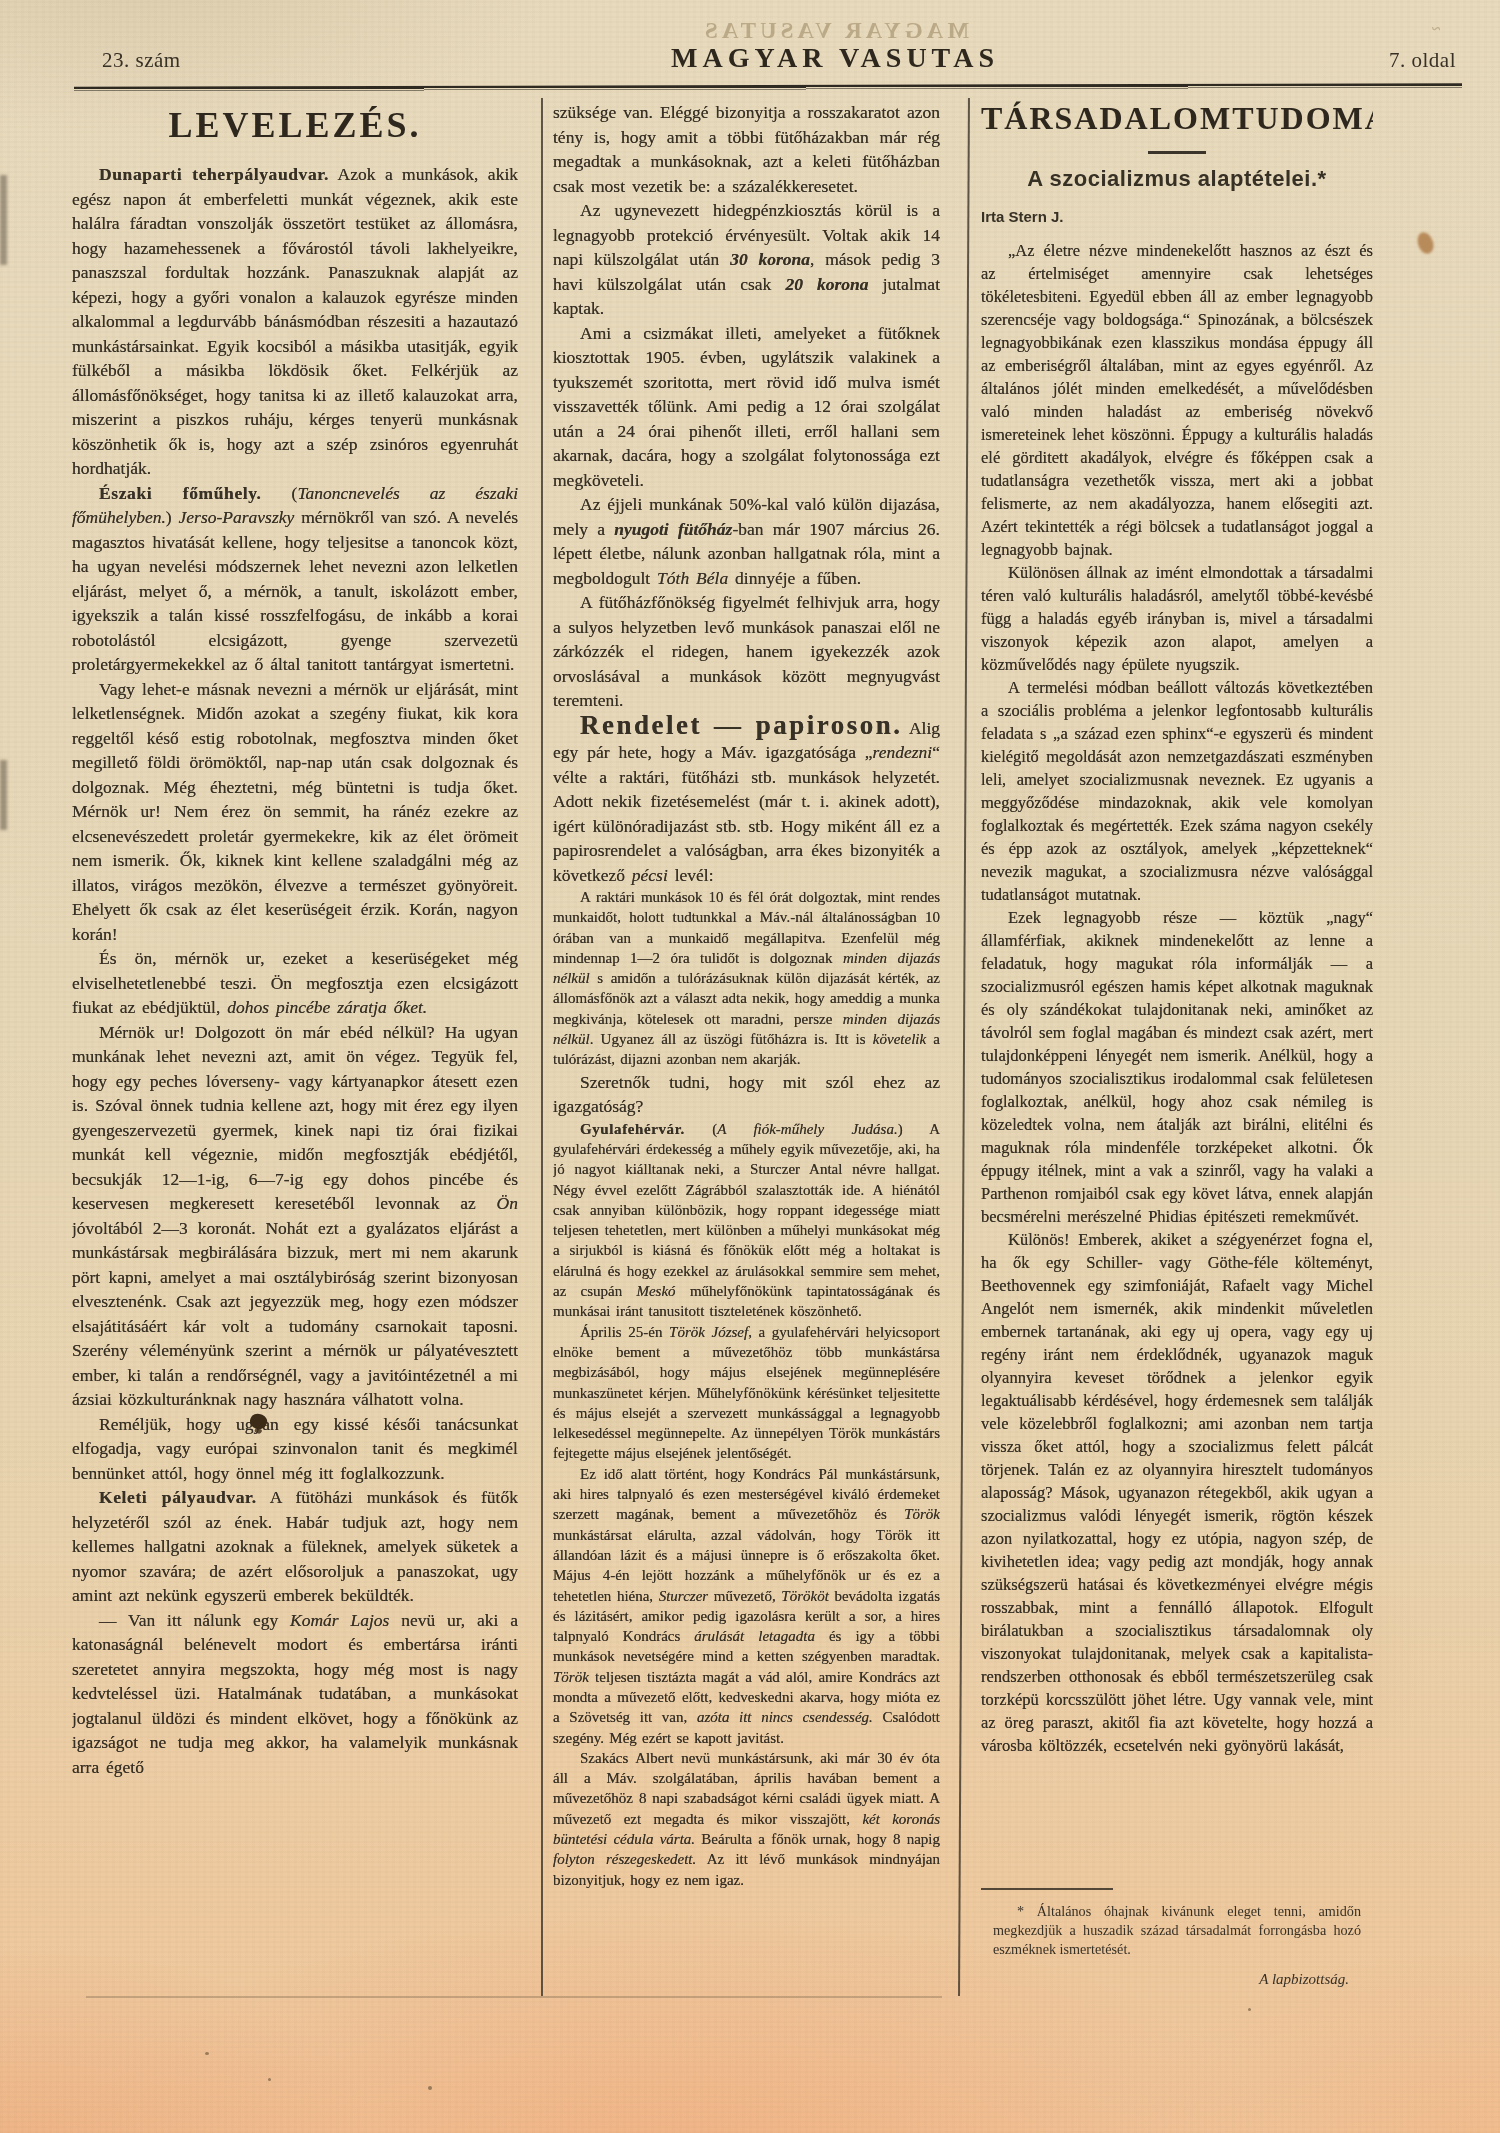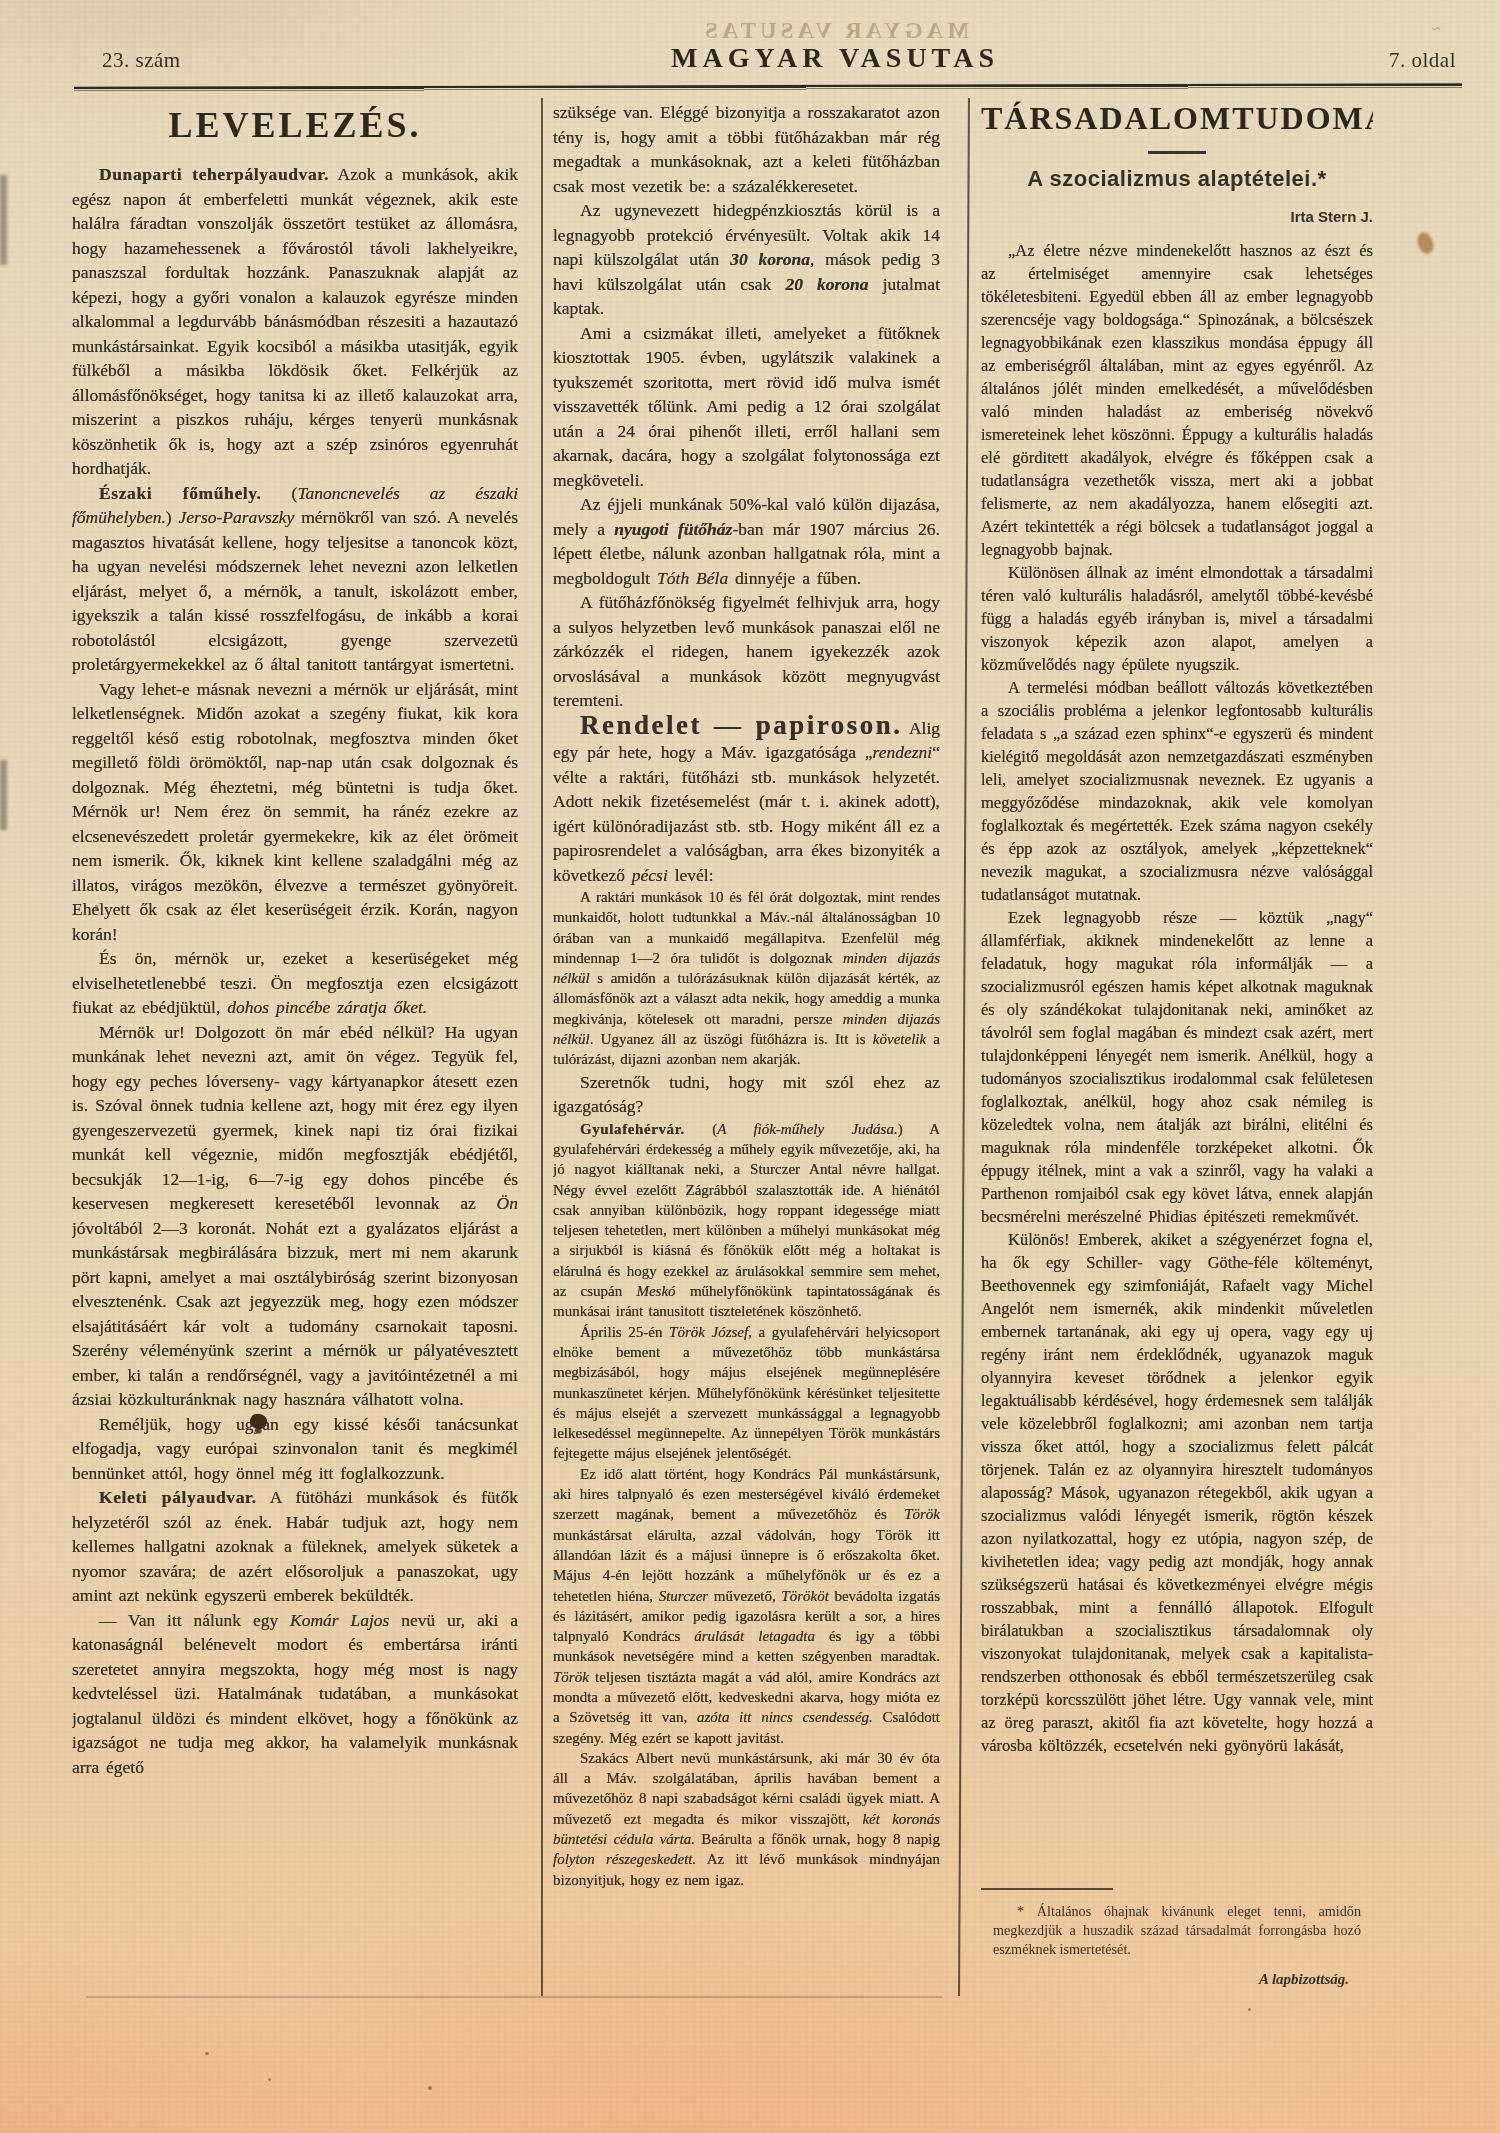--- a/index.html
+++ b/index.html
@@ -55,27 +55,27 @@
   .lead{font-weight:bold;letter-spacing:.6px;}
   .leadbig{font-weight:bold;font-size:27px;letter-spacing:2.5px;}
 
   .letters-title{margin:4px 0 16px;text-align:center;font-size:36px;font-weight:bold;
     letter-spacing:3px;color:#2d271e;}
   .soc-title{margin:0;text-align:center;font-size:32px;font-weight:bold;letter-spacing:2px;
     color:#2d271e;white-space:nowrap;}
   .soc-divider{width:58px;height:3px;background:#3b342a;margin:14px auto 12px;}
   .art-title{margin:0 0 16px;text-align:center;font-family:"Liberation Sans","DejaVu Sans",sans-serif;
     font-size:22px;font-weight:bold;letter-spacing:.5px;}
-  .art-byline{margin:0 0 14px;text-align:right;font-family:"Liberation Sans","DejaVu Sans",sans-serif;
+  .art-byline{margin:0 0 14px;text-align:left;font-family:"Liberation Sans","DejaVu Sans",sans-serif;
     font-size:15px;font-weight:bold;}
   .art-body{flex:1 1 auto;overflow:hidden;}
   .footnote-block{flex:0 0 auto;padding-bottom:4px;}
   .footnote-sep{width:132px;height:2px;background:rgba(55,48,37,.85);margin:12px 0 8px;}
   .footnote{margin:12px;text-align:justify;text-indent:24px;font-size:14.2px;line-height:19px;}
-  .footnote-sig{margin:6px 24px 0 0;text-align:right;font-size:15px;font-style:italic;font-weight:bold;}
+  .footnote-sig{margin:6px 24px 0 0;text-align:right;font-size:15px;font-style:italic;font-weight:normal;}
 
   
   .ghost-rule{position:absolute;left:86px;top:1996px;width:856px;height:2px;background:rgba(92,80,58,.28);}
   .ink-blot{position:absolute;left:250px;top:1414px;width:17px;height:15px;border-radius:50% 45% 55% 50%;
     background:#3c2b17;box-shadow:3px 9px 0 -5px rgba(60,43,23,.8);transform:rotate(20deg);}
   .brown-spot{position:absolute;left:1418px;top:232px;width:15px;height:22px;border-radius:50% 60% 50% 55%;
     background:rgba(176,126,74,.85);filter:blur(1px);transform:rotate(-15deg);}
   .edge-smudge{position:absolute;left:0;width:7px;background:rgba(70,62,50,.45);filter:blur(1.5px);}
   .speck{position:absolute;border-radius:50%;background:rgba(95,78,52,.6);}
 </style>

